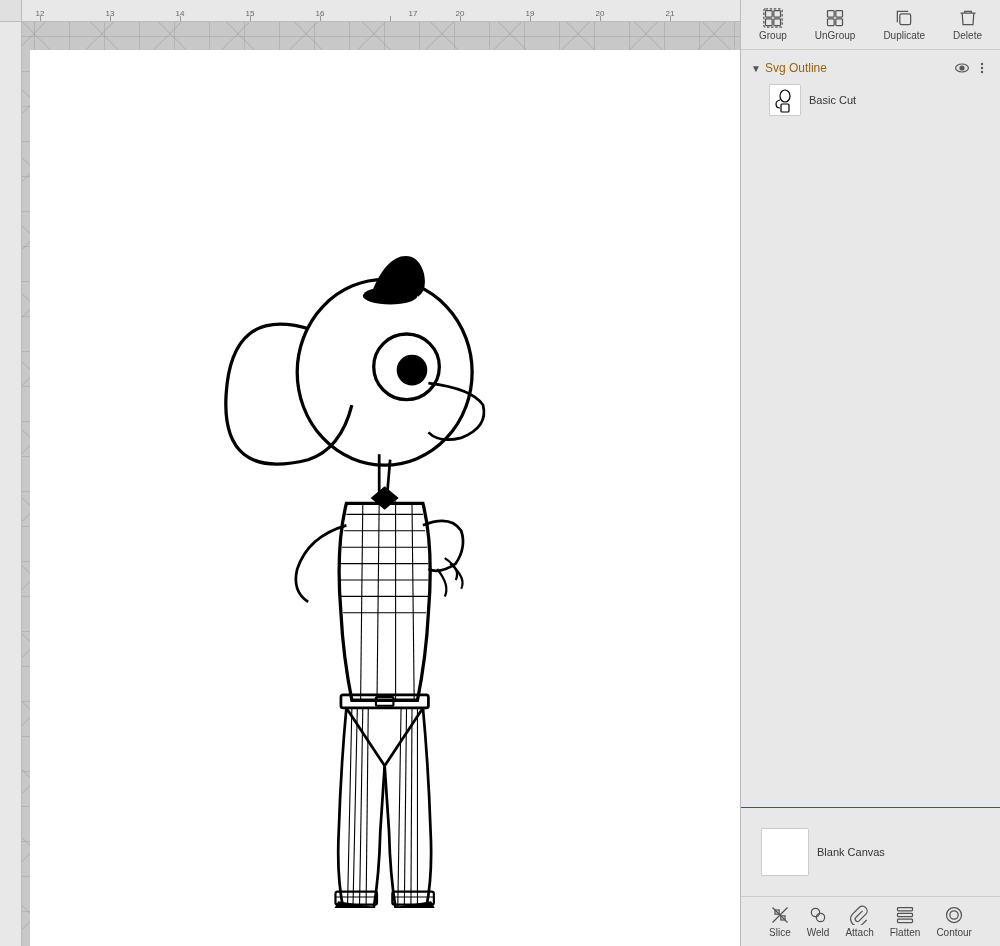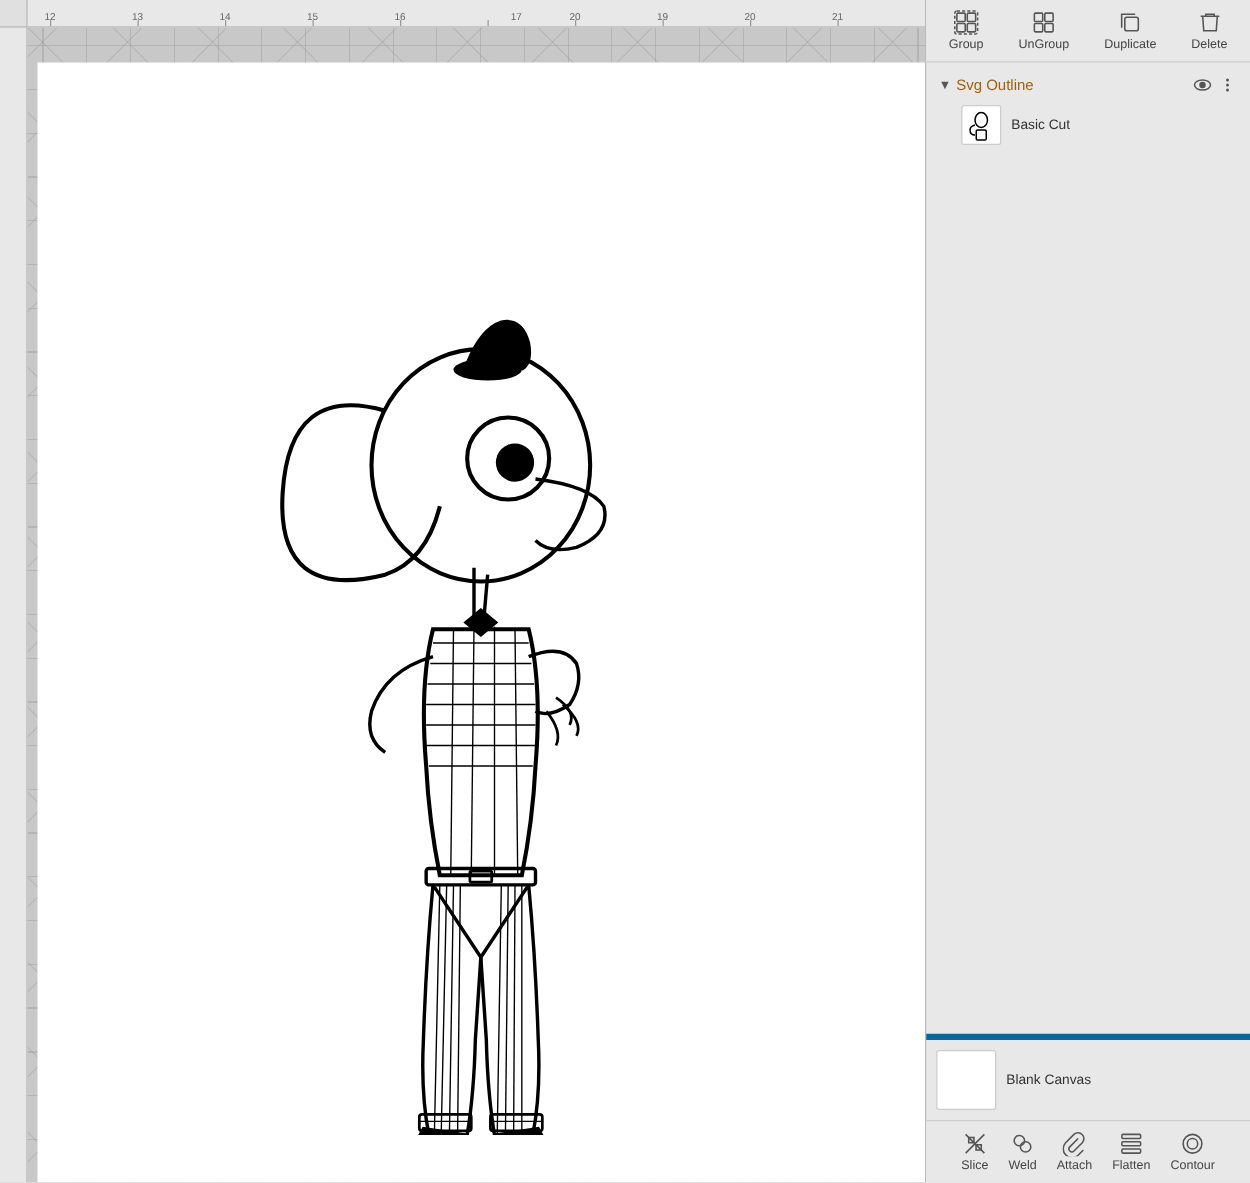--- a/index.html
+++ b/index.html
@@ -206,22 +206,22 @@
       height: 28px;
     }
 
     .layer-label {
       font-size: 11px;
       color: #333;
     }
 
     
     .canvas-preview {
-      border-top: 5px solid #0369a1;
-      padding: 8px;
+      border-top: 1px solid #0369a1;
+      padding: 20px;
       display: flex;
       align-items: center;
       gap: 8px;
     }
 
     .canvas-preview-thumb {
       width: 48px;
       height: 48px;
       background: white;
       border: 1px solid #ccc;

